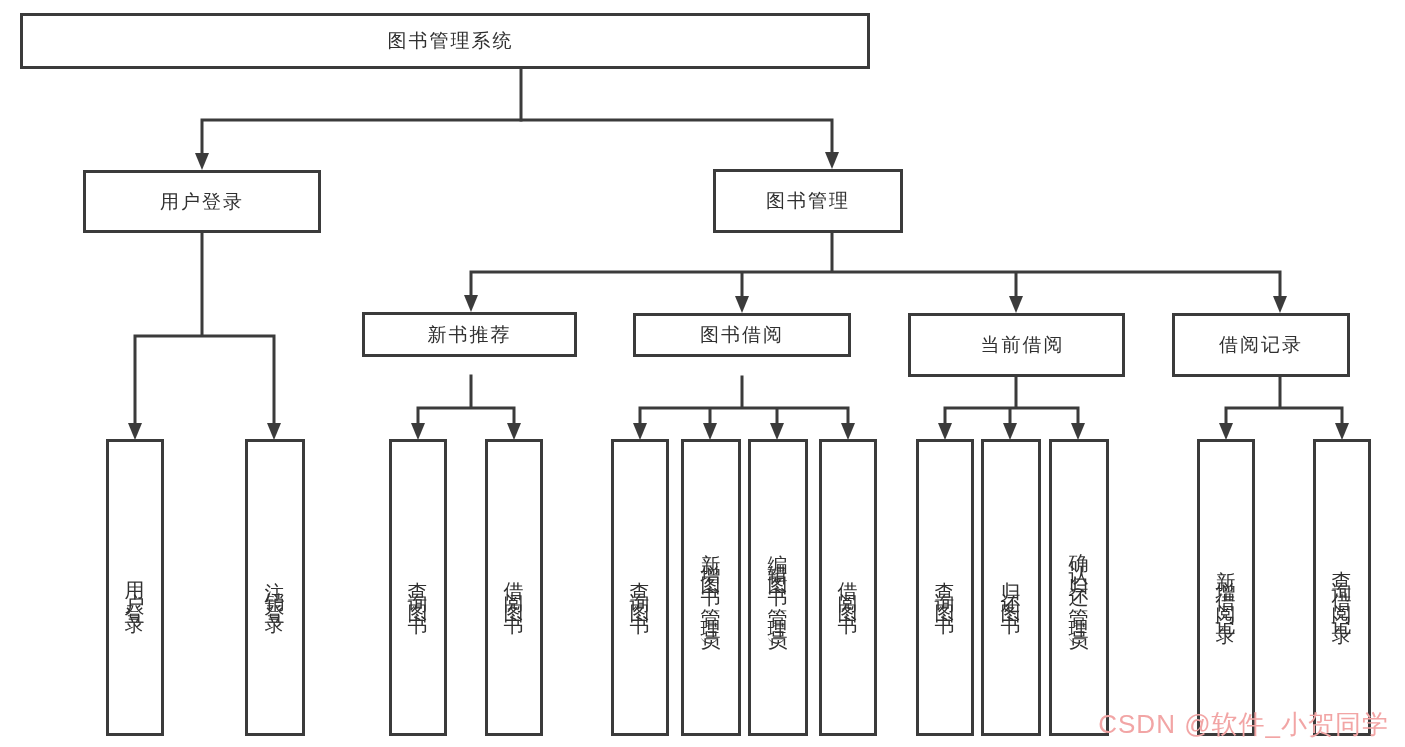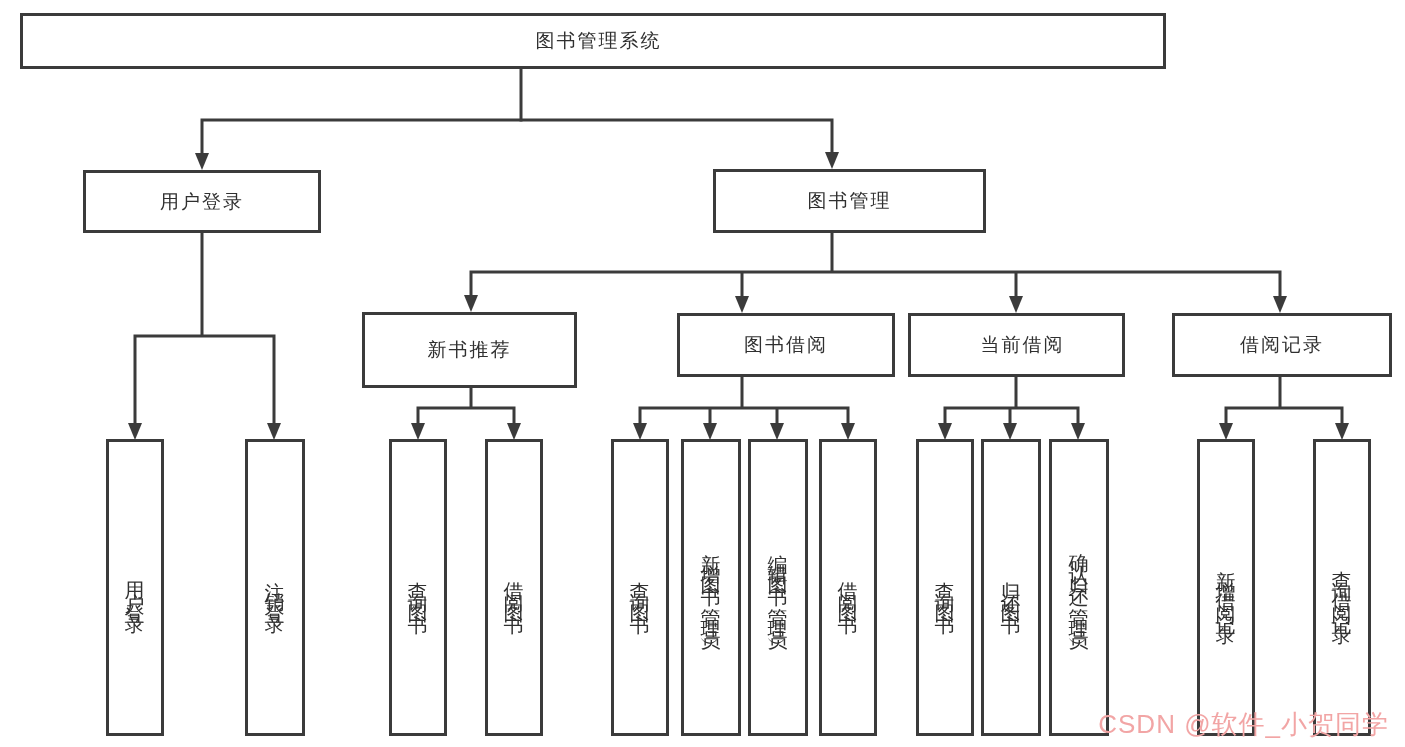--- a/index.html
+++ b/index.html
@@ -107,29 +107,29 @@
       <polygon points="770,423 784,423 777,440"></polygon>
       <polygon points="841,423 855,423 848,440"></polygon>
       <polygon points="938,423 952,423 945,440"></polygon>
       <polygon points="1003,423 1017,423 1010,440"></polygon>
       <polygon points="1071,423 1085,423 1078,440"></polygon>
       <polygon points="1219,423 1233,423 1226,440"></polygon>
       <polygon points="1335,423 1349,423 1342,440"></polygon>
     </g>
   </svg>
 
-  <div class="box" style="left:20px; top:13px; width:1146px; height:56px;padding-left:11px;">图书管理系统</div>
+  <div class="box" style="left:20px; top:13px; width:850px; height:56px;padding-left:11px;">图书管理系统</div>
 
   <div class="box" style="left:83px; top:170px; width:238px; height:63px;">用户登录</div>
-  <div class="box" style="left:713px; top:169px; width:273px; height:64px;">图书管理</div>
+  <div class="box" style="left:713px; top:169px; width:190px; height:64px;">图书管理</div>
 
-  <div class="box" style="left:362px; top:312px; width:215px; height:76px;">新书推荐</div>
-  <div class="box" style="left:633px; top:313px; width:218px; height:64px;margin-left:44px;">图书借阅</div>
+  <div class="box" style="left:362px; top:312px; width:215px; height:45px;">新书推荐</div>
+  <div class="box" style="left:633px; top:313px; width:218px; height:44px;">图书借阅</div>
   <div class="box" style="left:908px; top:313px; width:217px; height:64px;padding-left:12px;">当前借阅</div>
-  <div class="box" style="left:1172px; top:313px; width:220px; height:64px;">借阅记录</div>
+  <div class="box" style="left:1172px; top:313px; width:178px; height:64px;">借阅记录</div>
 
   <div class="vbox" style="left:106px;">
     <span>用户登录</span>
   </div>
   <div class="vbox" style="left:245px; width:60px;">
     <span>注销登录</span>
   </div>
 
   <div class="vbox" style="left:389px;">
     <span>查询图书</span>

